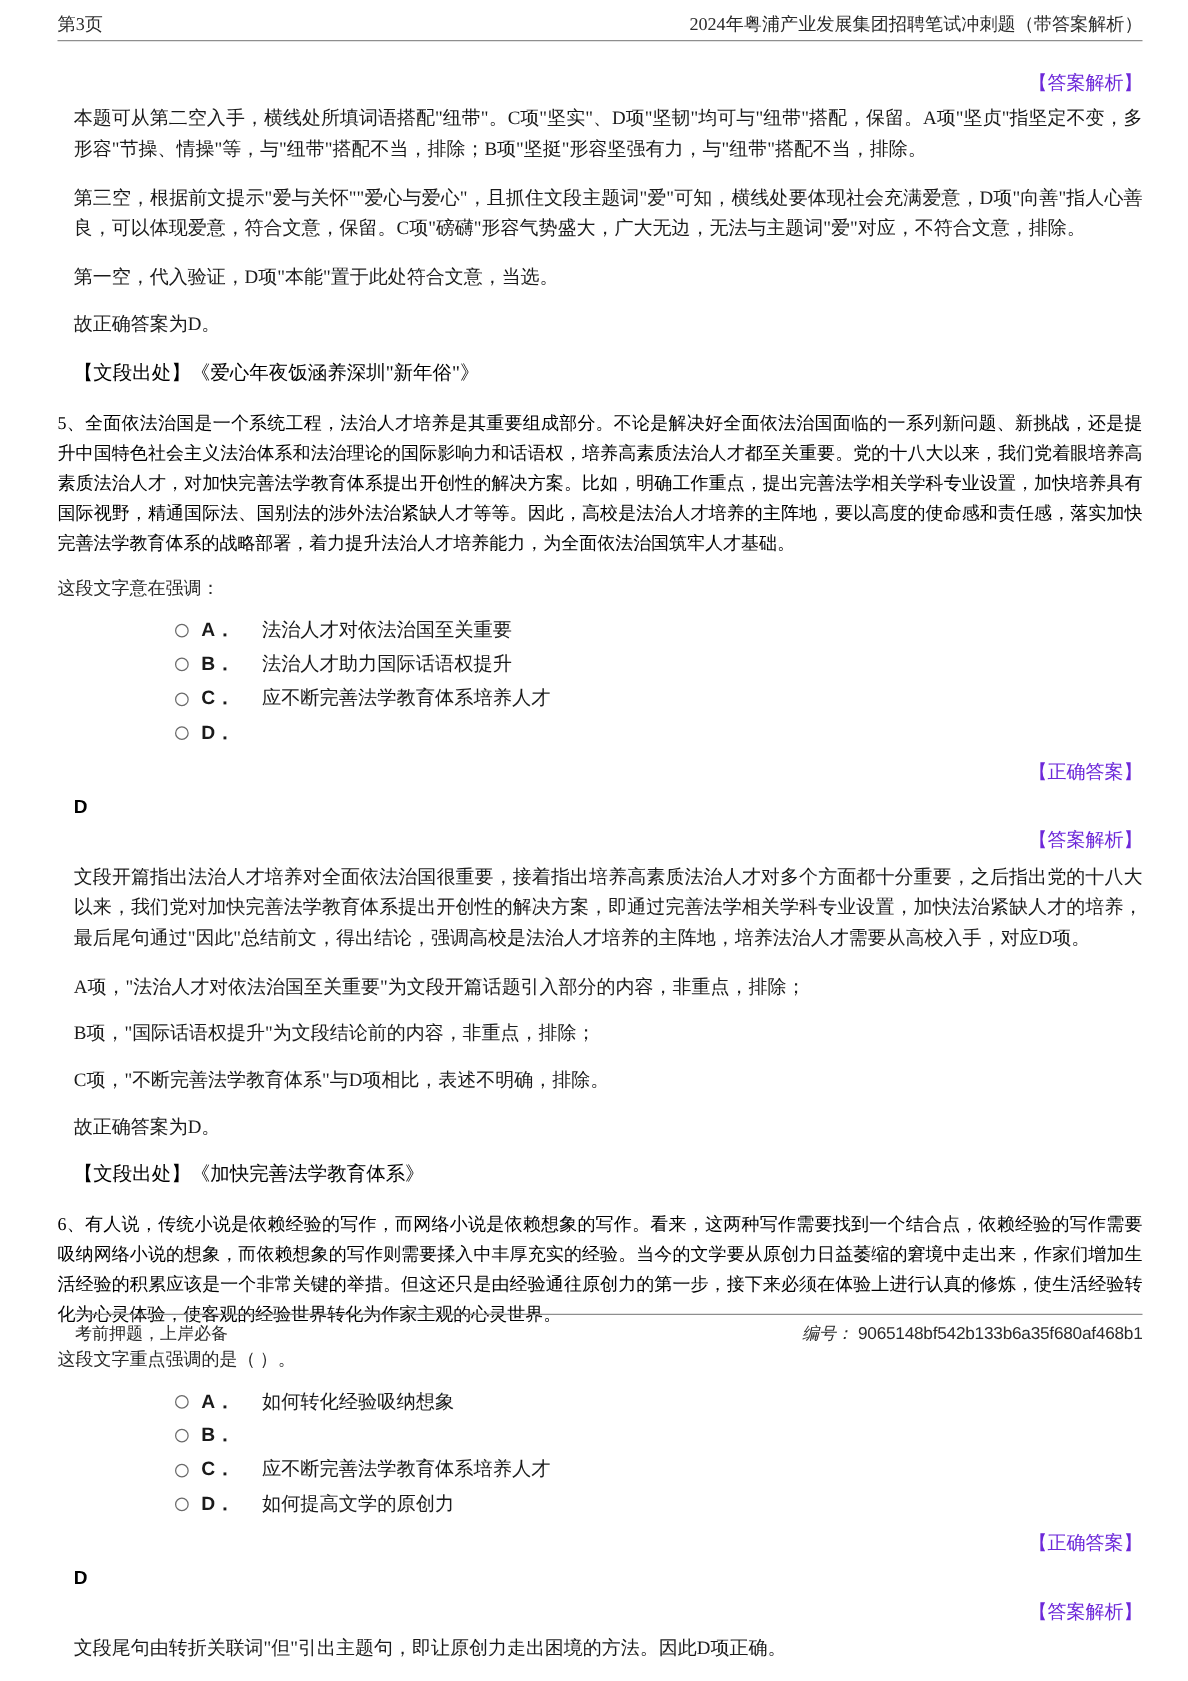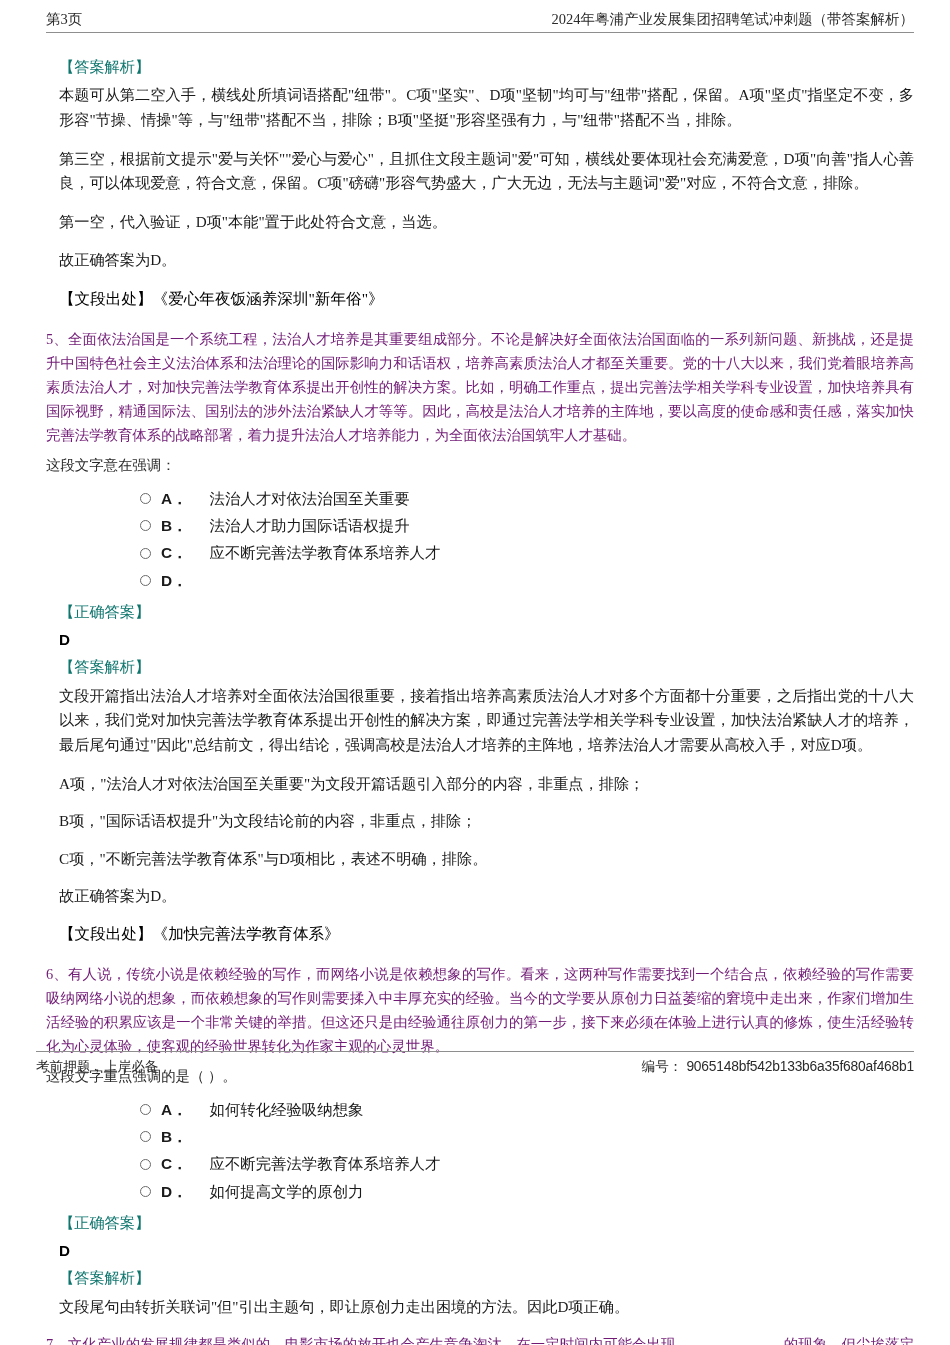--- a/index.html
+++ b/index.html
@@ -33,45 +33,46 @@
     padding-bottom: 3px;
     border-bottom: 1px solid #8e8e8e;
     margin-bottom: 22px;
     letter-spacing: 0px;
   }
   .runhead .left { white-space: nowrap; }
   .runhead .right { white-space: nowrap; font-size: 14.5px; }
   .label {
     font-size: 15.2px;
     line-height: 1.6;
-    color: #0f766e;
+    color: #6d28d9;
     margin: 0 0 4px 0;
     padding-left: 13px;
+    text-align: right;
   }
   .ansval {
     font-size: 15.2px;
     line-height: 1.5;
     padding-left: 13px;
     margin: 0 0 4px 0;
     font-family: "Liberation Sans", sans-serif;
     font-weight: 600;
   }
   .qtext {
     font-size: 14.4px;
     line-height: 1.66;
-    color: #701a75;
+    color: #000000;
     text-align: justify;
     text-justify: inter-ideograph;
     margin: 0 0 6px 0;
   }
   .prompt {
     font-size: 14.4px;
     line-height: 1.6;
     color: #2a2a2a;
-    margin: 0 0 10px 0;
+    margin: 12px 0 10px 0;
   }
   .expl {
     font-size: 15.2px;
     line-height: 1.62;
     color: #1a1a1a;
     text-align: justify;
     text-justify: inter-ideograph;
     margin: 0 0 14px 0;
     padding-left: 13px;
   }
@@ -108,32 +109,32 @@
     font-weight: 600;
     font-size: 15.4px;
     margin-right: 22px;
     white-space: nowrap;
   }
   .opt-text { white-space: nowrap; }
 
   
   .footer {
     position: absolute;
-    left: 36px;
+    left: 60px;
     right: 36px;
     bottom: 12px;
     border-top: 1px solid #8e8e8e;
     padding-top: 6px;
     display: flex;
     justify-content: space-between;
     align-items: baseline;
     font-size: 13.6px;
     color: #2b2b2b;
   }
-  .footer .fid-label { margin-right: 4px; }
+  .footer .fid-label { margin-right: 4px; font-style: italic; }
   .footer .fid-num {
     font-family: "Liberation Sans", sans-serif;
     font-weight: 400;
     font-size: 13.8px;
     letter-spacing: -0.2px;
   }
   .fid-wrap { display: flex; align-items: baseline; white-space: nowrap; }
   .blank-u { text-decoration: underline; letter-spacing: 1px; }
 </style>
 </head>

